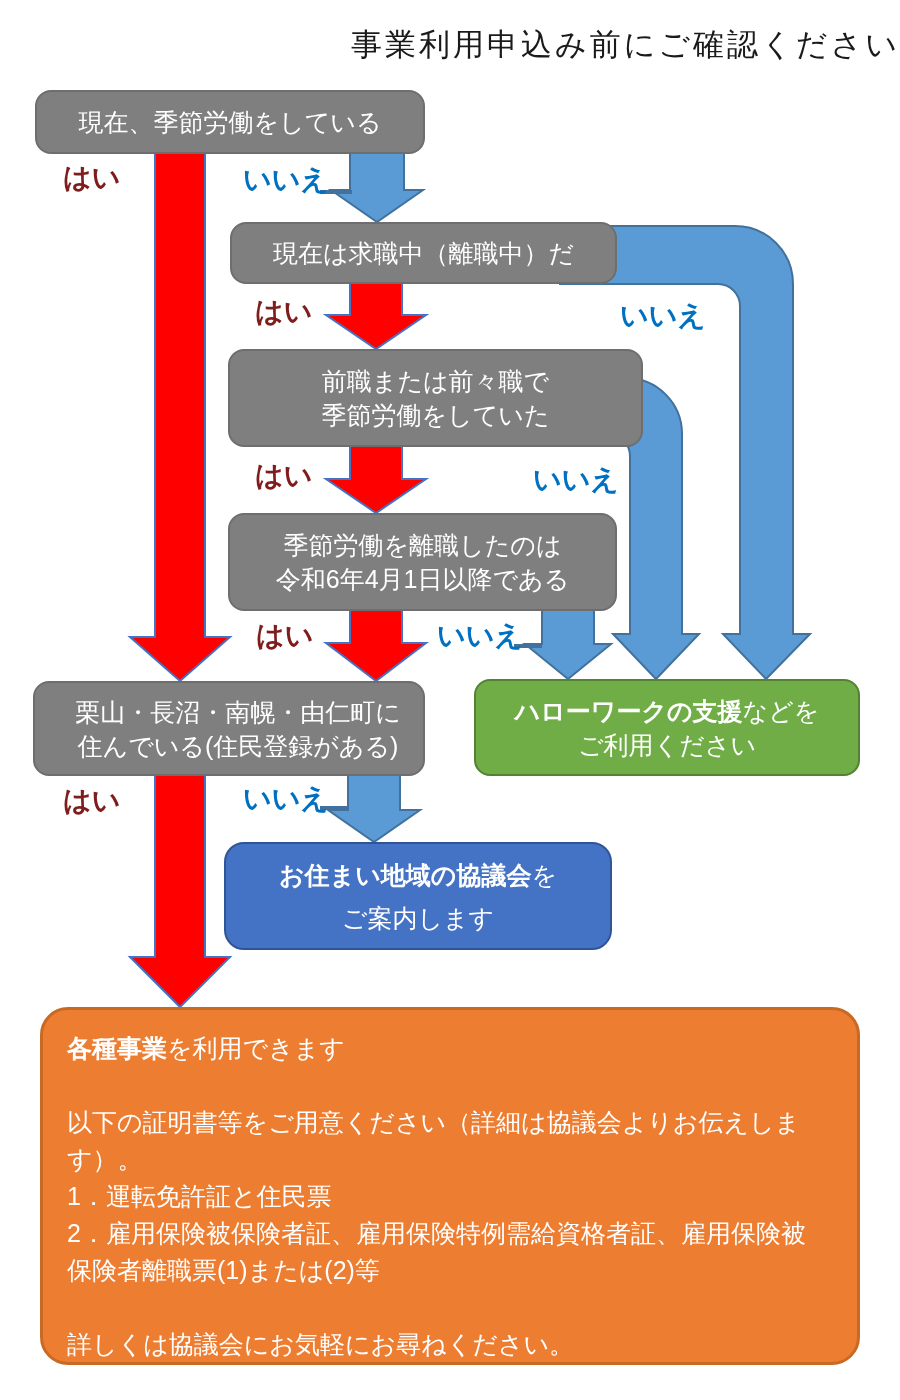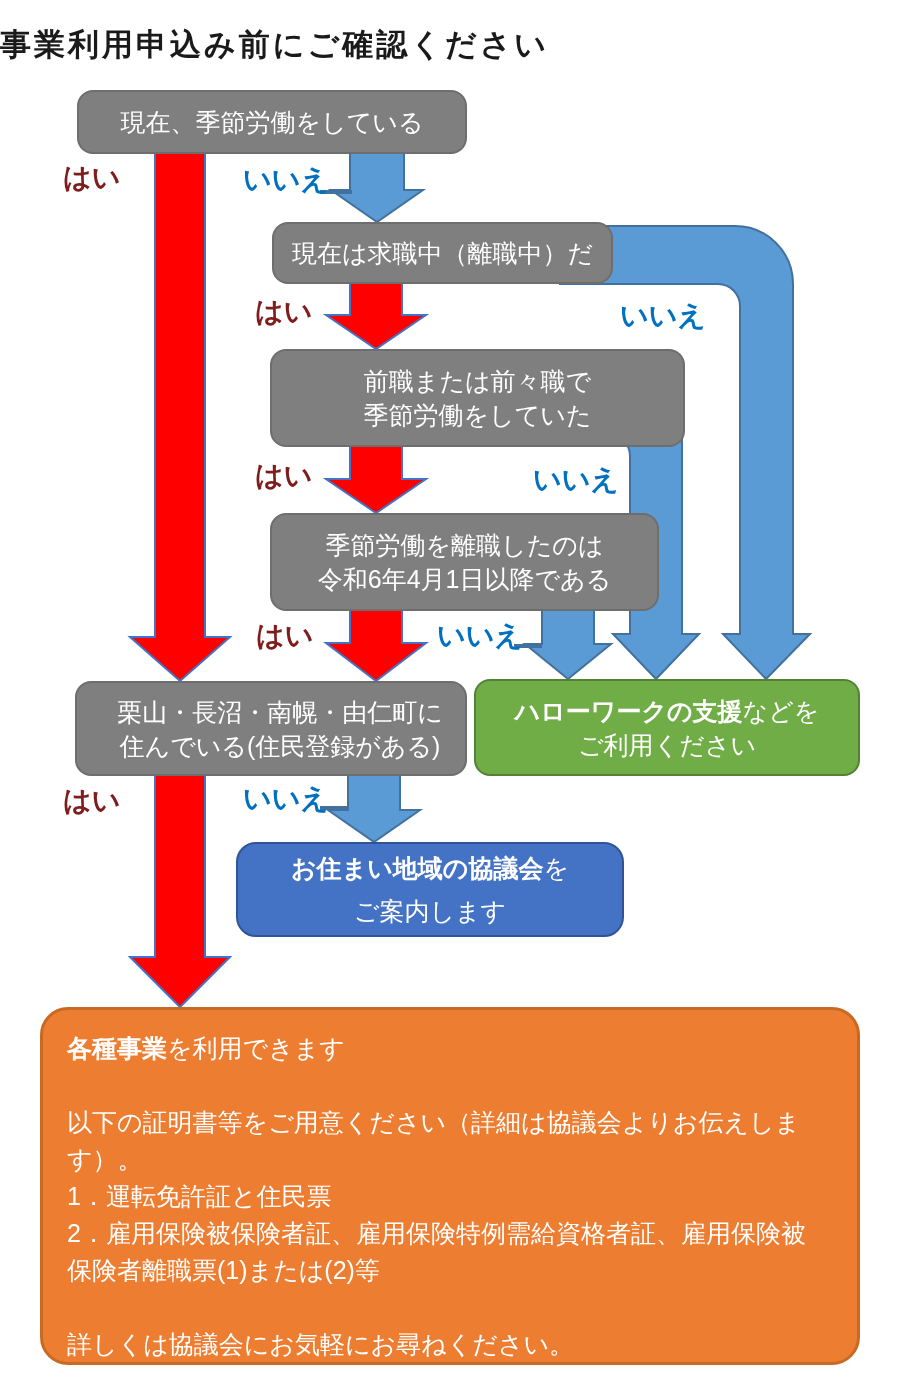--- a/index.html
+++ b/index.html
@@ -5,58 +5,58 @@
   html,body{margin:0;padding:0;background:#ffffff;}
   #canvas{
     position:relative;
     width:900px;height:1400px;
     background:#ffffff;
     font-family:"Liberation Sans","DejaVu Sans",sans-serif;
     overflow:hidden;
   }
   .page-title{
     position:absolute;left:0;top:24px;width:900px;
-    text-align:left;
-    font-size:31px;font-weight:700;letter-spacing:3px;
+    text-align:right;
+    font-size:31px;font-weight:400;letter-spacing:3px;
     color:#1a1a1a;
   }
   #arrow-layer{position:absolute;left:0;top:0;z-index:1;}
   .arrow-red{fill:#FF0000;stroke:#4472C4;stroke-width:2;}
   .arrow-blue{fill:#5B9BD5;stroke:#41719C;stroke-width:2;}
   .connector{fill:#41719C;}
   .node{
     position:absolute;z-index:2;
     display:flex;flex-direction:column;align-items:center;justify-content:center;
     text-align:center;color:#ffffff;
     font-size:25px;line-height:34px;
     box-sizing:border-box;
   }
-  .node-gray{background:#7F7F7F;border:2px solid #6E6E6E;border-radius:16px;margin-left:42px;}
+  .node-gray{background:#7F7F7F;border:2px solid #6E6E6E;border-radius:16px;}
   .node-green{background:#70AD47;border:2px solid #548235;border-radius:16px;}
   .node-blue{background:#4472C4;border:2px solid #2F5597;border-radius:20px;}
   .node-orange{
     background:#ED7D31;border:3px solid #C86A24;border-radius:28px;
     align-items:flex-start;justify-content:flex-start;text-align:left;
     padding:20px 24px 0 24px;font-size:25px;line-height:37px;
   }
   .branch-label{
     position:absolute;z-index:3;
     font-size:28px;font-weight:bold;line-height:30px;white-space:nowrap;
   }
   .label-yes{color:#7f1d1d;}
   .label-no{color:#0070C0;}
   .bold{font-weight:bold;}
   .orange-line{min-height:37px;width:100%;}
   #q1{left:35px;top:90px;width:390px;height:64px;}
-  #q2{left:230px;top:222px;width:341px;height:62px;}
+  #q2{left:230px;top:222px;width:387px;height:62px;}
   #q3{left:228px;top:349px;width:415px;height:98px;}
   #q4{left:228px;top:513px;width:389px;height:98px;}
   #q5{left:33px;top:681px;width:392px;height:95px;padding-left:18px;}
   #result-hellowork{left:474px;top:679px;width:386px;height:97px;border-radius:16px;}
-  #result-council{left:236px;top:842px;width:388px;height:95px;gap:9px;}
+  #result-council{left:224px;top:842px;width:388px;height:108px;gap:9px;}
   #result-services{left:40px;top:1007px;width:820px;height:358px;}
 </style>
 </head>
 <body>
 
 <div id="canvas">
 
   <div class="page-title">事業利用申込み前にご確認ください</div>
 
   <svg id="arrow-layer" width="900" height="1400" viewBox="0 0 900 1400">

